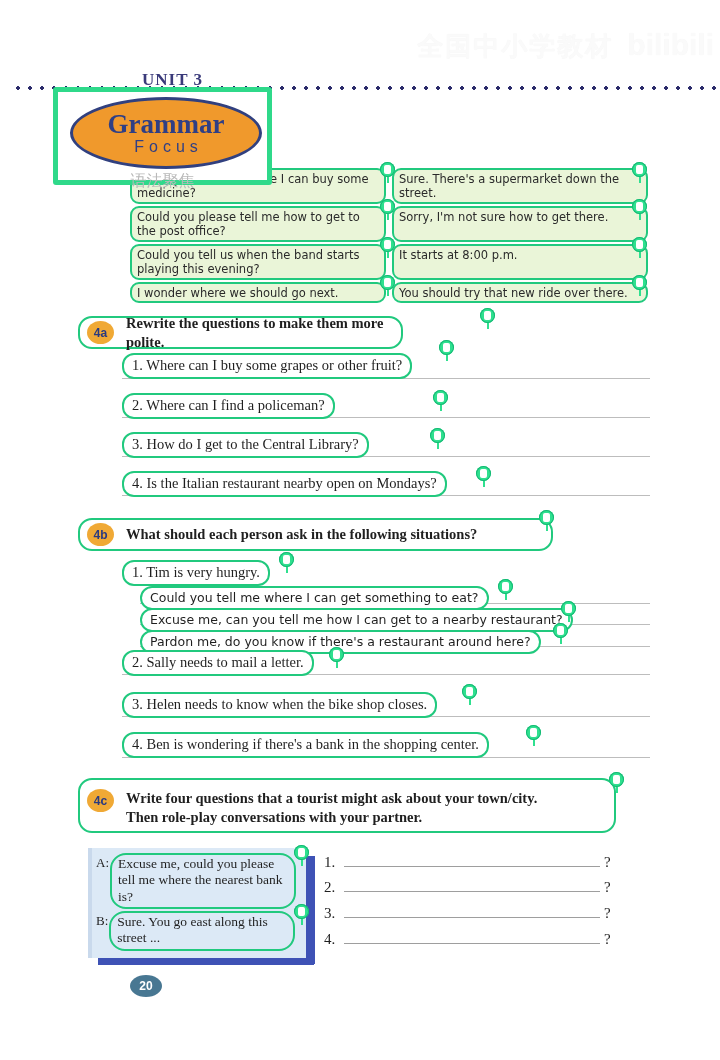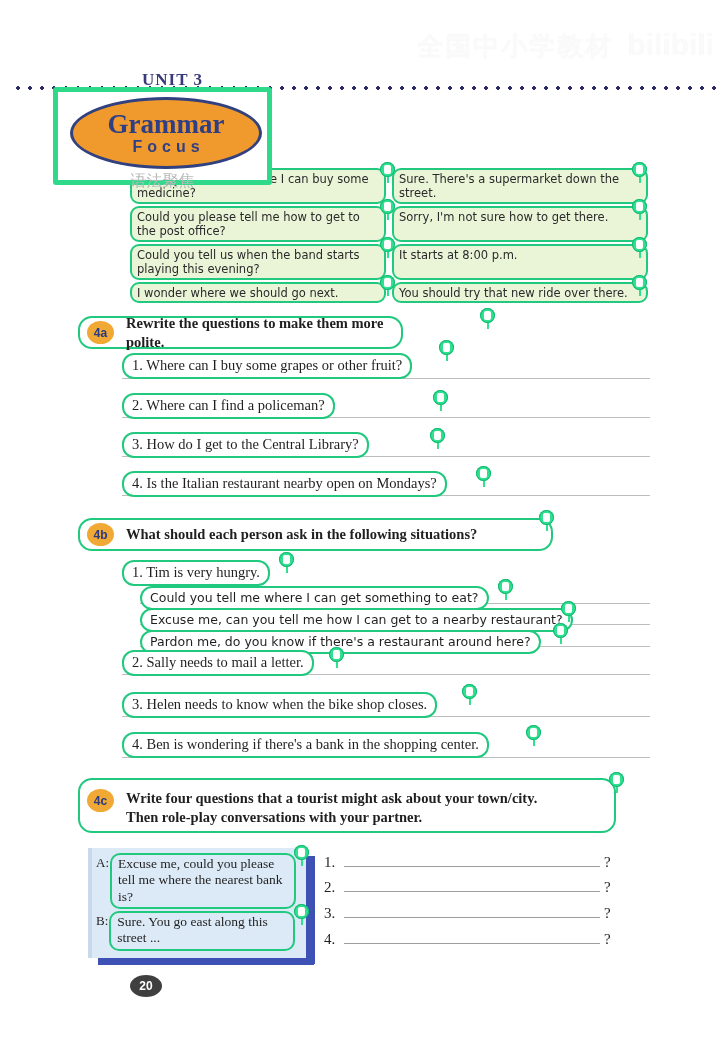--- a/index.html
+++ b/index.html
@@ -56,21 +56,21 @@
     border-radius:50%;
     display:flex; flex-direction:column; align-items:center; justify-content:center;
   }
   #grammar-ellipse .g-title {
     font-family:"Liberation Serif", serif;
     font-weight:bold; font-size:27px; color:#2f3f85;
     line-height:1; margin-bottom:1px;
   }
   #grammar-ellipse .g-sub {
     font-family:"Liberation Sans", sans-serif;
-    font-weight:bold; font-size:16px; color:#2f3f85;
+    font-weight:normal; font-size:16px; color:#2f3f85;
     letter-spacing:5px; line-height:1; padding-left:5px;
   }
   #grammar-cn {
     position:absolute; left:0; top:79px; width:100%;
     text-align:center;
     font-family:Liberation Mono, monospace;
     font-size:16px; color:#b9b9b9;
   }
 
   
@@ -183,21 +183,21 @@
     position:absolute; left:6px; bottom:-7px; width:216px; height:7px;
     background:#3e52b5;
   }
   .conv-line { position:absolute; display:flex; align-items:flex-start; }
   .conv-label {
     font-family:"Liberation Serif", serif;
     font-size:13px; color:#1f1f1f; margin-right:1px; padding-top:2px;
   }
   .conv-bubble {
     border:2.5px solid #21c97e;
-    border-radius:10px;
+    border-radius:16px;
     background:#dce9f6;
     padding:1px 6px 2px 6px;
     font-family:"Liberation Serif", serif;
     font-size:13.5px; line-height:1.22; color:#1f1f1f;
     width:186px;
   }
 
   
   .blank-row { position:absolute; display:flex; align-items:baseline; }
   .blank-num {
@@ -209,21 +209,21 @@
   }
   .blank-q {
     font-family:"Liberation Serif", serif;
     font-size:15px; color:#1f1f1f;
   }
 
   
   #page-number {
     position:absolute; left:118px; top:975px;
     width:32px; height:22px; border-radius:50%;
-    background:#000000;
+    background:#0c4a6e;
     display:flex; align-items:center; justify-content:center;
     font-family:"Liberation Sans", sans-serif;
     font-weight:bold; font-size:12px; color:#ffffff;
     opacity:.75;
   }
 </style>
 </head>
 <body>
 
 <div id="page">

